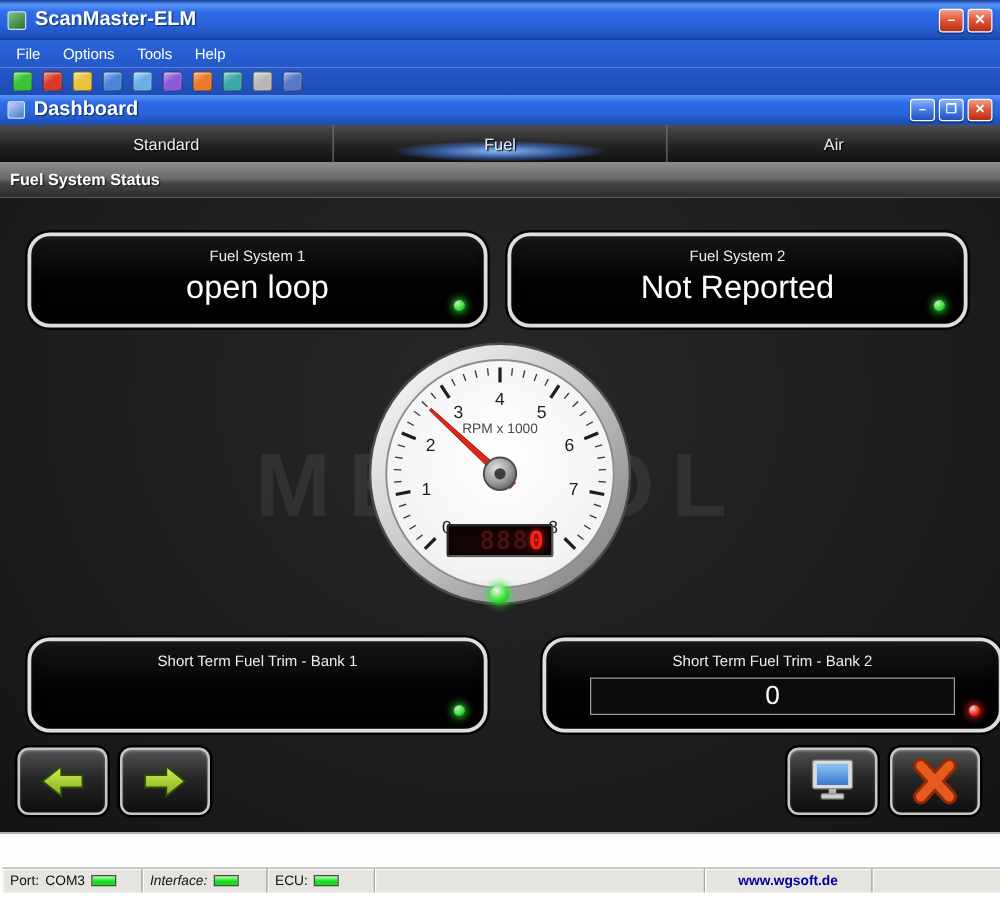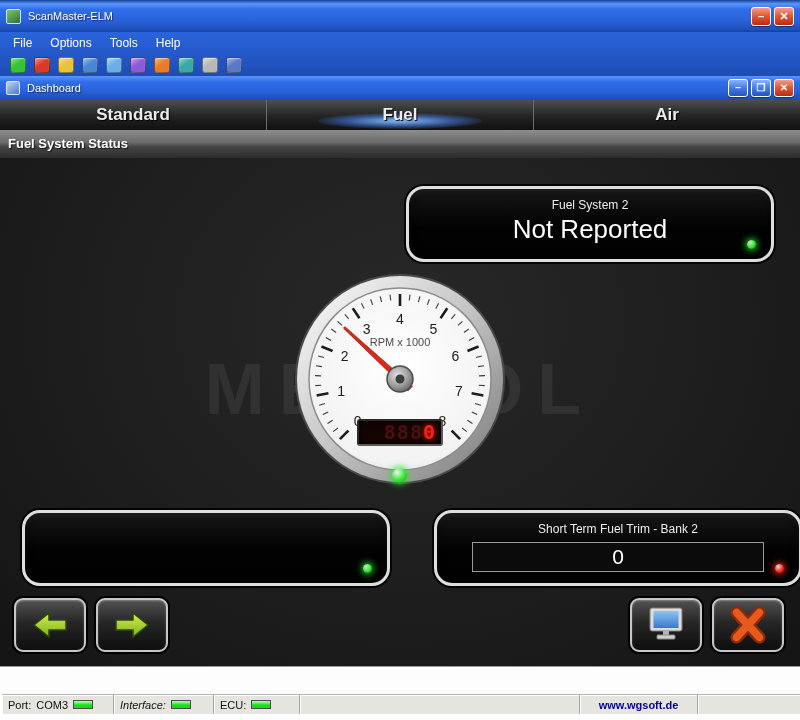--- a/index.html
+++ b/index.html
@@ -6,21 +6,21 @@
   html,body { width:800px; height:720px; }
   body { position:relative; font-family:"Liberation Sans", sans-serif; background:#ffffff; overflow:hidden; }
   .abs { position:absolute; }
 
   
   .titlebar { left:0; top:0; width:800px; height:32px;
     background:linear-gradient(180deg,#16409a 0%,#5a96f8 12%,#2f6ce8 30%,#2a64dc 60%,#1e50bc 92%,#16409a 100%);
     display:flex; align-items:center; padding:0 6px; }
   .app-icon { width:15px; height:15px; border:1px solid #cfe0ff; border-radius:2px;
     background:linear-gradient(145deg,#7ac87a,#2e6e2e); margin-right:7px; }
-  .titlebar-text { color:#fff; font-weight:normal; font-size:11px; text-shadow:1px 1px 1px rgba(0,0,0,.55); flex:1; }
+  .titlebar-text { color:#fff; font-weight:bold; font-size:16px; text-shadow:1px 1px 1px rgba(0,0,0,.55); flex:1; }
   .win-btn { width:20px; height:19px; margin-left:3px; border:1px solid #fff; border-radius:3px;
     color:#fff; font-size:11px; line-height:17px; text-align:center; font-weight:bold;
     background:linear-gradient(180deg,#f0a088,#e25a3a 45%,#b82c0e); box-shadow:0 1px 1px rgba(0,0,0,.4); }
 
   .menubar { left:0; top:32px; width:800px; height:22px;
     background:linear-gradient(180deg,#2a64dc,#2458c8); display:flex; align-items:center; padding-left:4px; }
   .menu-item { color:#fff; font-size:12px; padding:0 9px; line-height:22px; }
 
   .toolbar { left:0; top:54px; width:800px; height:22px;
     background:linear-gradient(180deg,#2458c8,#1e4cb4); display:flex; align-items:center; gap:8px; padding-left:10px; }
@@ -35,21 +35,21 @@
     background:linear-gradient(145deg,#bcd4f8,#4a78c8); margin-right:7px; }
   .dash-btn { width:20px; height:18px; margin-left:3px; border:1px solid #fff; border-radius:3px;
     color:#fff; font-size:10px; line-height:16px; text-align:center; font-weight:bold;
     box-shadow:0 1px 1px rgba(0,0,0,.4); }
   .dash-btn.blue { background:linear-gradient(180deg,#8ab4f8,#4a80e8 45%,#2452bc); }
   .dash-btn.red  { background:linear-gradient(180deg,#f0a088,#e25a3a 45%,#b82c0e); }
 
   .tabbar { left:0; top:100px; width:800px; height:30px; display:flex;
     background:linear-gradient(180deg,#4e4e4e,#232323 55%,#101010); }
   .tab { flex:1; position:relative; display:flex; align-items:center; justify-content:center;
-    color:#ececec; font-weight:bold; font-size:17px; }
+    color:#ececec; font-weight:normal; font-size:13px; }
   .tab + .tab { border-left:1px solid #6e6e6e; }
   .tab-label { position:relative; z-index:2; text-shadow:1px 1px 1px #000; }
   .tab-glow { position:absolute; left:50%; transform:translateX(-50%); bottom:1px; width:165px; height:16px; z-index:1;
     background:radial-gradient(ellipse at center, rgba(140,195,255,.95) 0%, rgba(70,130,245,.55) 45%, rgba(40,90,200,0) 75%);
     border-radius:50%; }
 
   .section-header { left:0; top:130px; width:800px; height:28px;
     background:linear-gradient(180deg,#8d8d8d 0%,#6a6a6a 45%,#454545 60%,#2c2c2c 100%);
     color:#fff; font-weight:bold; font-size:13px; line-height:28px; padding-left:8px;
     text-shadow:1px 1px 1px rgba(0,0,0,.7); }
@@ -92,21 +92,21 @@
     display:flex; align-items:center; justify-content:center; z-index:2; }
 
   
   .white-band { left:0; top:666px; width:800px; height:28px; background:#fdfdfd; border-top:1px solid #9a9a9a; }
   .statusbar { left:2px; top:694px; width:800px; height:20px; background:#e6e4de; border-top:1px solid #b4b4b4;
     display:flex; font-size:11px; color:#111; }
   .sb-sec { display:flex; align-items:center; gap:5px; padding:0 6px;
     border-right:1px solid #a4a4a4; box-shadow:inset 1px 1px 0 #fff; }
   .sb-led { width:20px; height:9px; border:1px solid #4a4a4a; }
   .sb-port { width:112px; } .sb-int { width:100px;font-style:italic; } .sb-ecu { width:86px; }
-  .sb-fill { flex:1; } .sb-web { width:118px; justify-content:center; } .sb-end { width:104px; }
+  .sb-fill { flex:1; } .sb-web { width:134px; justify-content:center; } .sb-end { width:104px; }
   .sb-web span { font-weight:bold; color:#0000a0; }
 </style>
 </head>
 <body>
 
 <div class="abs titlebar">
   <div class="app-icon"></div>
   <div class="titlebar-text">ScanMaster-ELM</div>
   <div class="win-btn">–</div>
   <div class="win-btn">✕</div>
@@ -152,20 +152,25 @@
     <span class="tab-label">Air</span>
   </div>
 </div>
 
 <div class="abs section-header">Fuel System Status</div>
 
 <div class="abs content">
 
   <div class="watermark">METOOL</div>
 
+  <div class="panel" style="left:22px; top:28px; width:368px; height:76px;">
+    <div class="panel-label">Fuel System 1</div>
+    <div class="panel-value">open loop</div>
+    <div class="led" style="background: radial-gradient(circle at 35% 30%, rgba(255, 255, 255, 0.85), rgb(46, 232, 46) 55%, rgba(0, 0, 0, 0.6) 135%); box-shadow: rgb(46, 232, 46) 0px 0px 7px 1px;"></div>
+  </div>
   <div class="panel" style="left:406px; top:28px; width:368px; height:76px;">
     <div class="panel-label">Fuel System 2</div>
     <div class="panel-value">Not Reported</div>
     <div class="led" style="background: radial-gradient(circle at 35% 30%, rgba(255, 255, 255, 0.85), rgb(46, 232, 46) 55%, rgba(0, 0, 0, 0.6) 135%); box-shadow: rgb(46, 232, 46) 0px 0px 7px 1px;"></div>
   </div>
 
   <div class="gauge-box">
     <svg id="gauge-svg" viewBox="0 0 214 214" width="214" height="214">
       <defs>
         <linearGradient id="bezelG" x1="0" y1="0" x2="1" y2="1">
@@ -244,20 +249,21 @@
         <polygon points="-3.2,14 -1,-76 1,-76 3.2,14" transform="translate(107 107)" fill="#e02818" stroke="#8e1006" stroke-width="0.7"></polygon>
       </g>
       <circle cx="107" cy="107" r="13" fill="url(#hubG)" stroke="#4c4c4c" stroke-width="1.5"></circle>
       <circle cx="107" cy="107" r="4.5" fill="#3e3e3e"></circle>
     </svg>
     <div class="digital"><span class="ghost">888</span><span class="lit">0</span></div>
   </div>
   <div class="gauge-led" style="background: radial-gradient(circle at 35% 30%, rgba(255, 255, 255, 0.85), rgb(46, 232, 46) 55%, rgba(0, 0, 0, 0.6) 135%); box-shadow: rgb(46, 232, 46) 0px 0px 7px 1px;"></div>
 
   <div class="panel" style="left:22px; top:352px; width:368px; height:76px;">
+    <div class="panel-label">Short Term Fuel Trim - Bank 1</div>
     <div class="led" style="background: radial-gradient(circle at 35% 30%, rgba(255, 255, 255, 0.85), rgb(46, 232, 46) 55%, rgba(0, 0, 0, 0.6) 135%); box-shadow: rgb(46, 232, 46) 0px 0px 7px 1px;"></div>
   </div>
   <div class="panel" style="left:406px; top:352px; width:368px; height:76px;margin-left:28px;">
     <div class="panel-label">Short Term Fuel Trim - Bank 2</div>
     <div class="field dark">
       <span>0</span>
     </div>
     <div class="led" style="background: radial-gradient(circle at 35% 30%, rgba(255, 255, 255, 0.85), rgb(255, 42, 26) 55%, rgba(0, 0, 0, 0.6) 135%); box-shadow: rgb(255, 42, 26) 0px 0px 7px 1px;"></div>
   </div>
 

